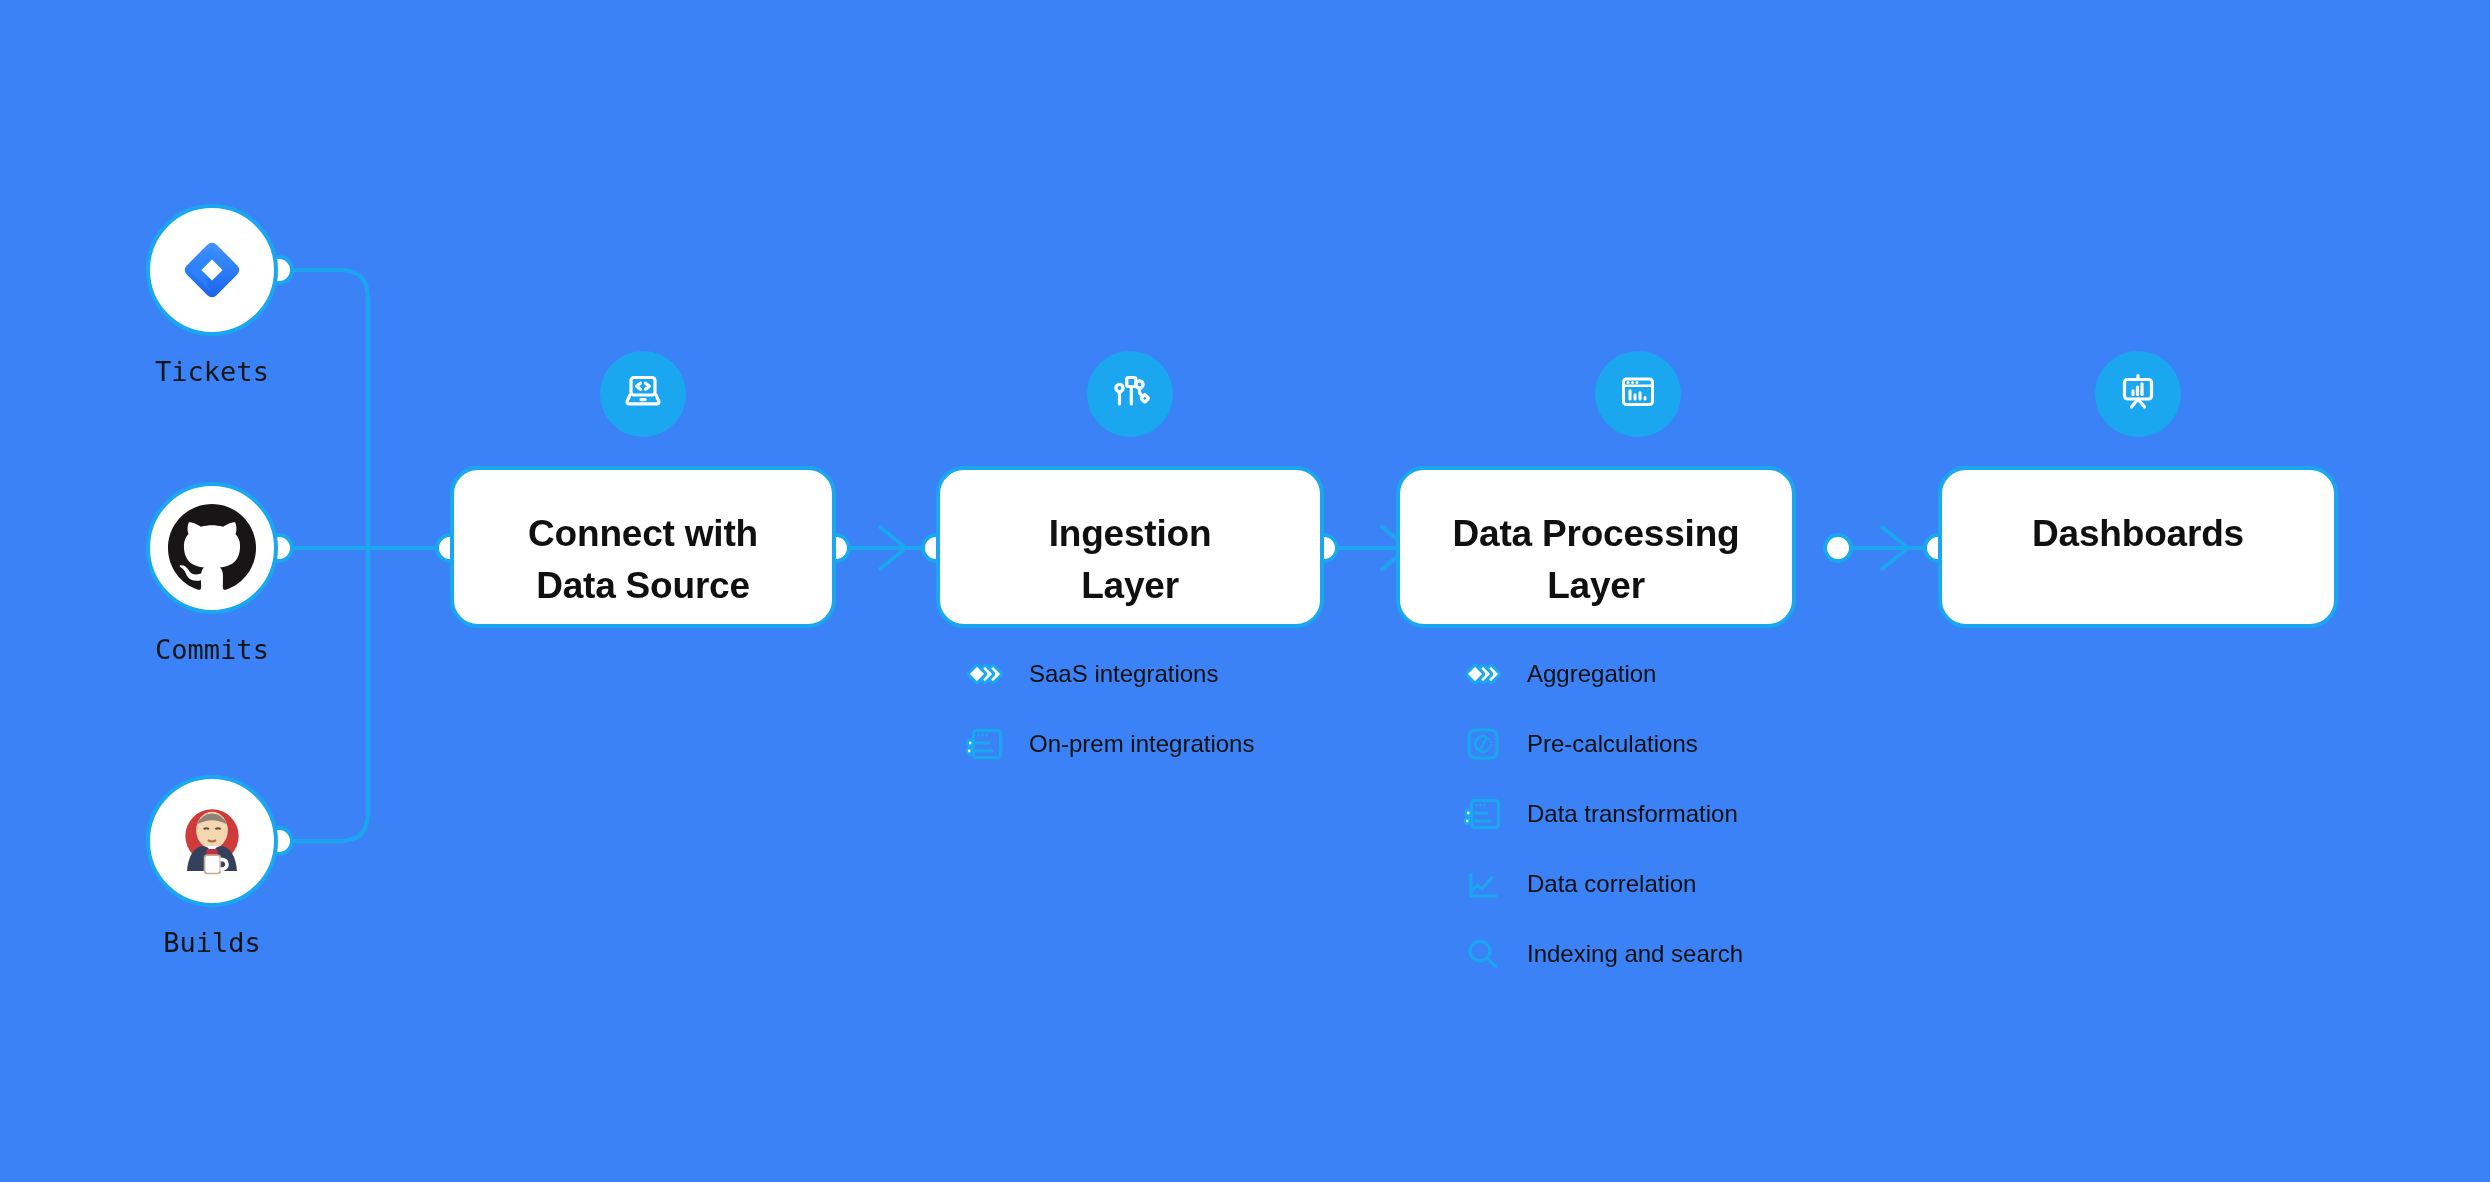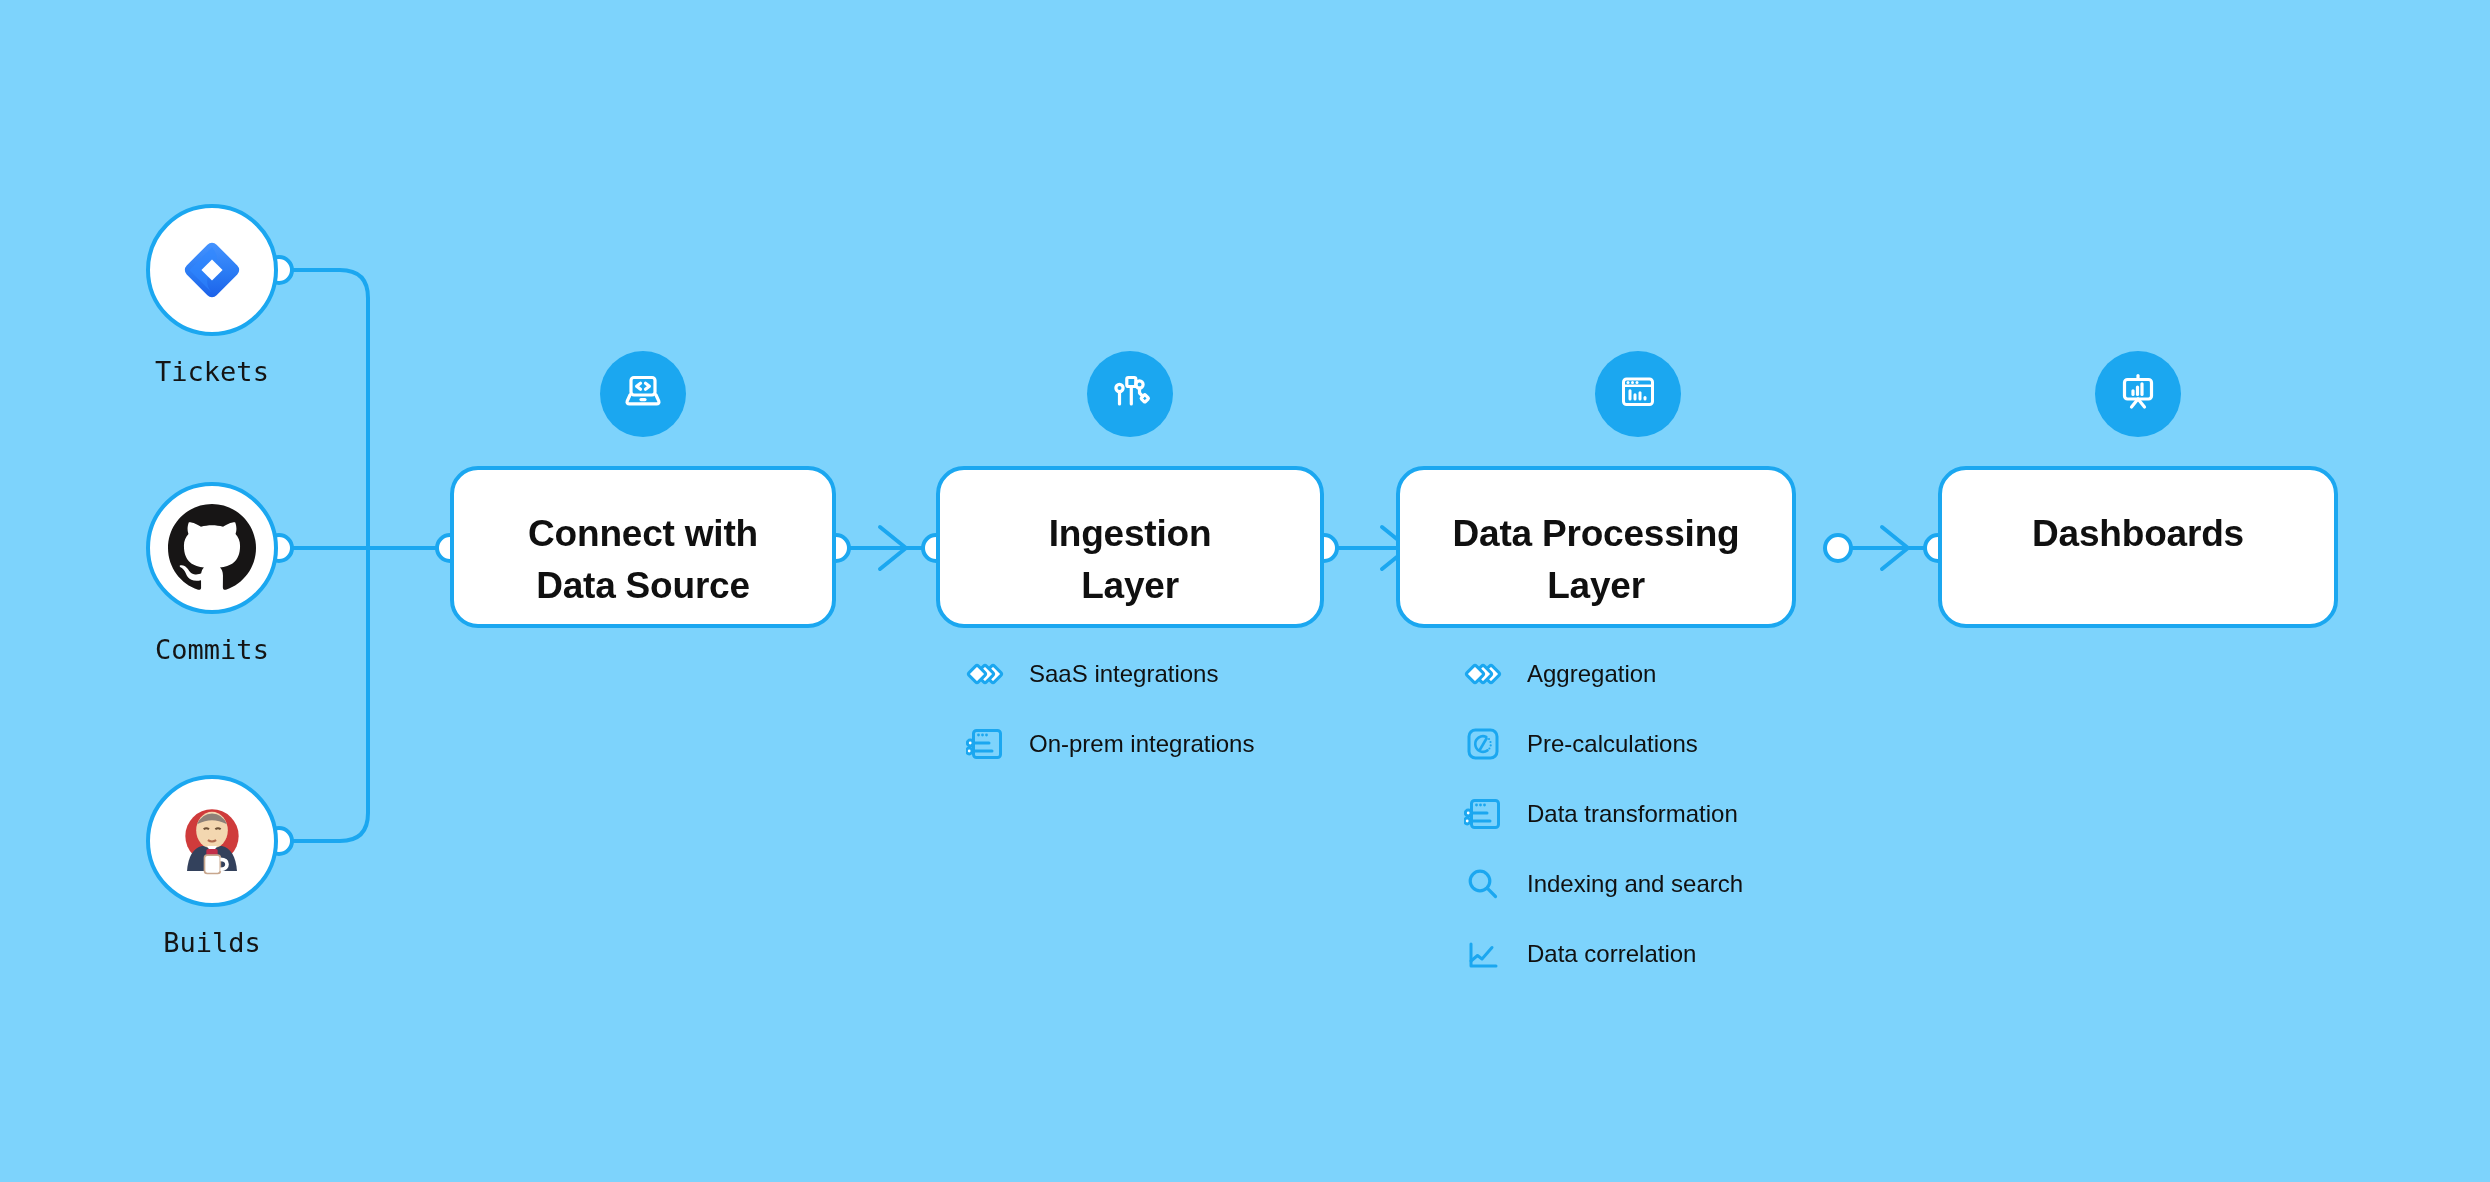--- a/index.html
+++ b/index.html
@@ -1,16 +1,16 @@
 <!DOCTYPE html>
 <html><head>
 <meta charset="utf-8">
 <style>
   html,body{margin:0;padding:0;background:#ffffff;}
-  .canvas{position:relative;width:2490px;height:1182px;background:#7dd3fc;overflow:hidden;
+  .canvas{position:relative;width:2490px;height:1182px;background:#3b82f6;overflow:hidden;
           font-family:"Liberation Sans",sans-serif;}
   svg{display:block;}
   .lines-layer{position:absolute;left:0;top:0;pointer-events:none;}
 
   
   .source-circle{position:absolute;width:132px;height:132px;border:4px solid #1BA7F0;border-radius:50%;
                  background:#fff;box-sizing:border-box;display:flex;align-items:center;justify-content:center;}
   .source-label{position:absolute;width:264px;text-align:center;font-family:"DejaVu Sans Mono",monospace;
                 font-size:27px;font-weight:500;color:#141414;}
 
@@ -249,31 +249,31 @@
           <line x1="7.2" y1="18" x2="23" y2="18"></line>
           <circle cx="4.2" cy="18" r="2.9" fill="#ffffff"></circle>
           <line x1="6.2" y1="26" x2="26" y2="26"></line>
           <circle cx="3.2" cy="26" r="2.9" fill="#ffffff"></circle>
         </svg>
       </span>
       <span class="f-label">Data transformation</span>
     </div>
     <div class="feature-item">
       <span class="f-icon">
+        <svg width="38" height="38" viewBox="0 0 38 38" fill="none" stroke="#1BA7F0" stroke-width="3" stroke-linecap="round" stroke-linejoin="round">
+          <path d="M7 9 V31 H32"></path>
+          <path d="M7 26 L13.5 20.5 L18 24 L28 12.5"></path>
+        </svg>
+      </span>
+      <span class="f-label">Data correlation</span>
+    </div>
+    <div class="feature-item">
+      <span class="f-icon">
         <svg width="38" height="38" viewBox="0 0 38 38" fill="none" stroke="#1BA7F0" stroke-width="3.2" stroke-linecap="round">
           <circle cx="16" cy="16" r="9.8"></circle>
           <line x1="23.2" y1="23.2" x2="31.5" y2="31.5"></line>
         </svg>
       </span>
       <span class="f-label">Indexing and search</span>
     </div>
-    <div class="feature-item">
-      <span class="f-icon">
-        <svg width="38" height="38" viewBox="0 0 38 38" fill="none" stroke="#1BA7F0" stroke-width="3" stroke-linecap="round" stroke-linejoin="round">
-          <path d="M7 9 V31 H32"></path>
-          <path d="M7 26 L13.5 20.5 L18 24 L28 12.5"></path>
-        </svg>
-      </span>
-      <span class="f-label">Data correlation</span>
-    </div>
   </div>
 
 </div>
 
 </body></html>

